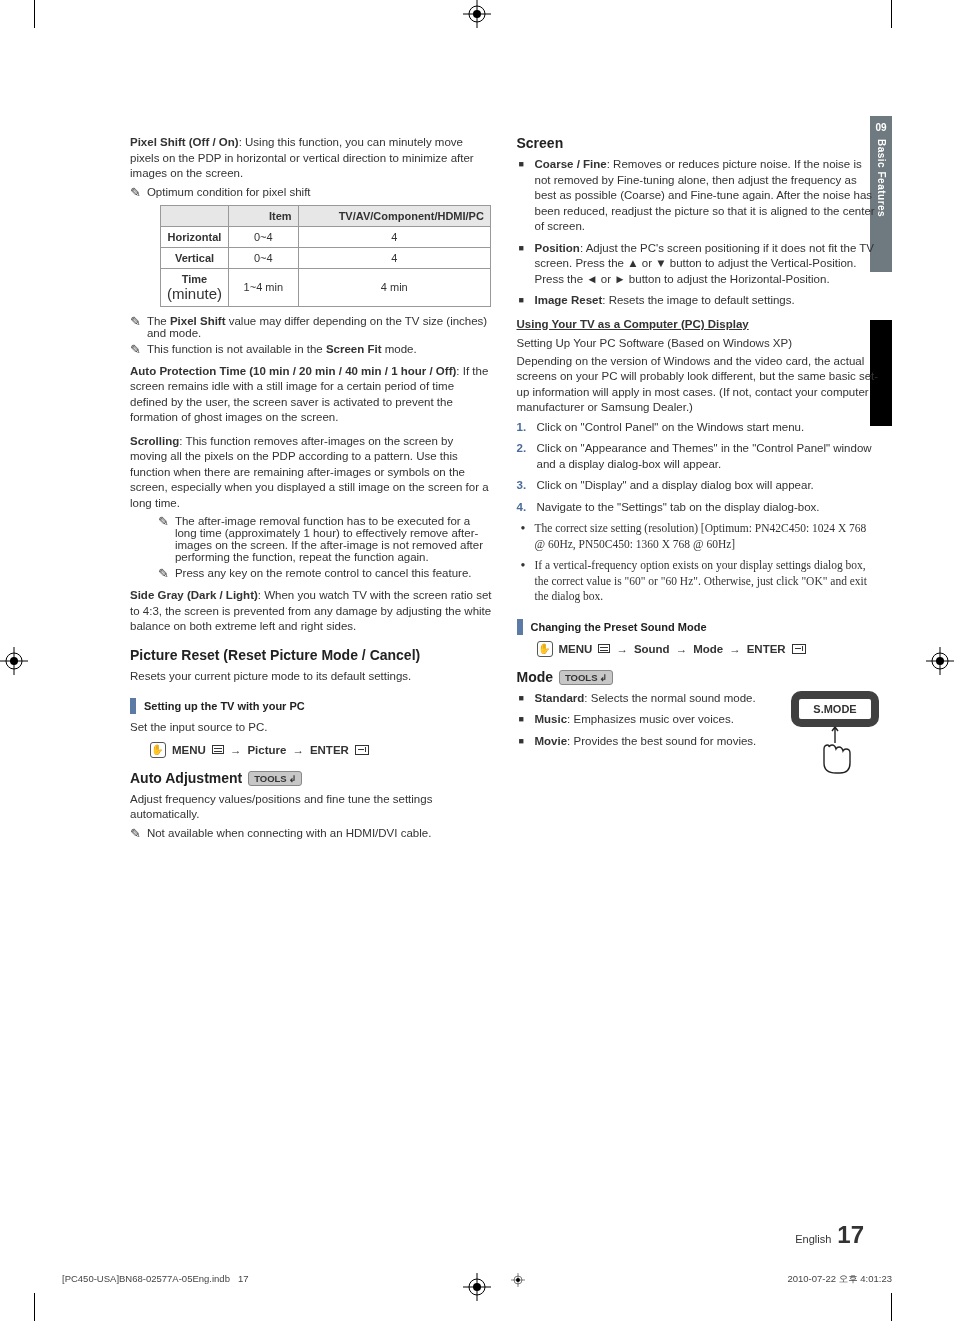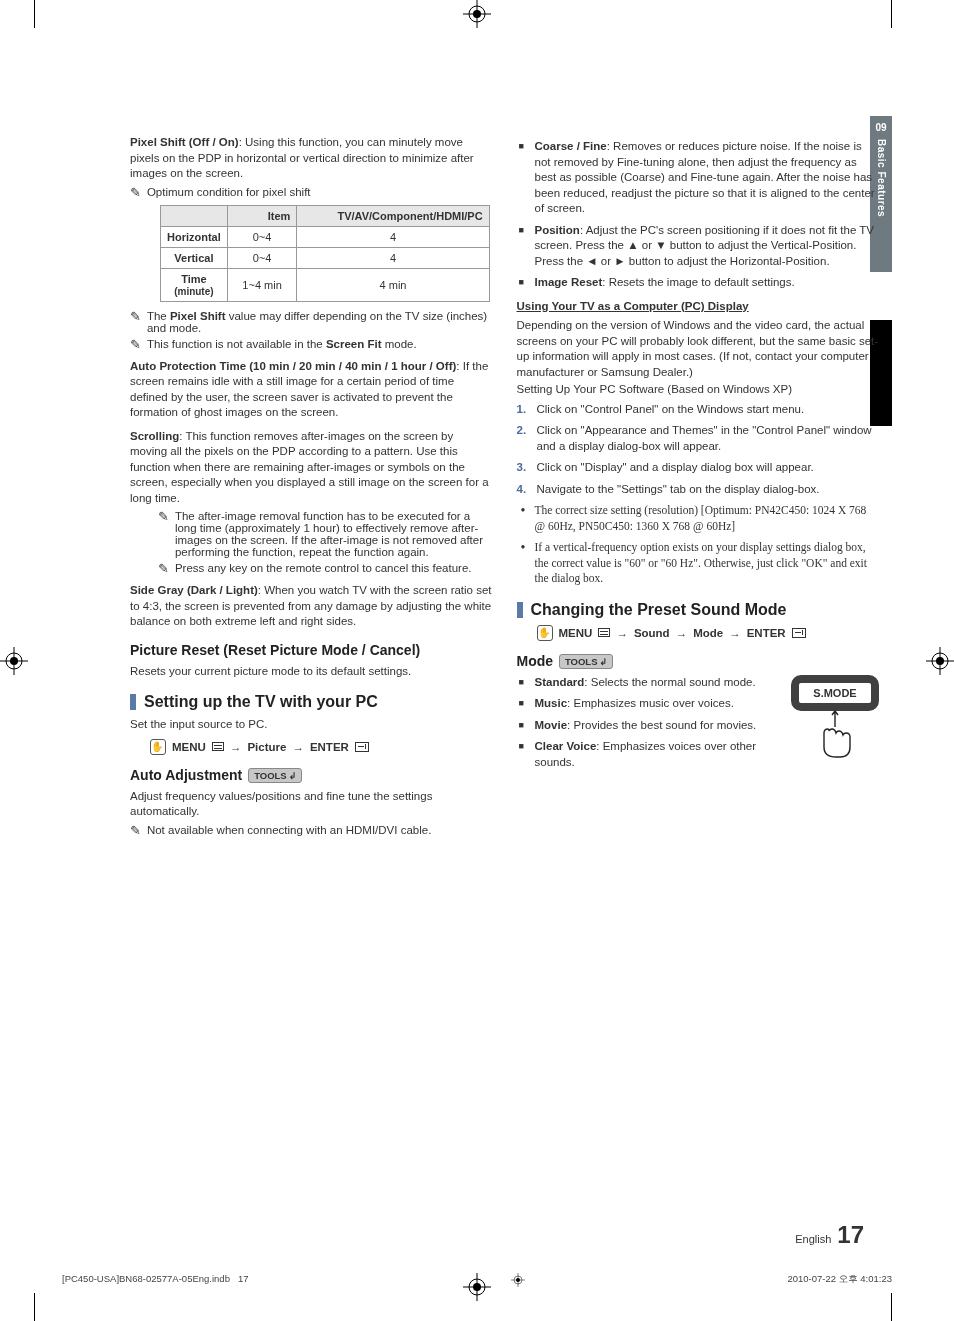--- a/index.html
+++ b/index.html
@@ -39,26 +39,26 @@
 
   .note-row { display: flex; align-items: flex-start; gap: 6px; margin: 4px 0 4px 0; }
   .note-row .note-icon { flex: none; font-size: 13px; line-height: 1; margin-top: 0; }
   .note-row .txt { flex: 1; }
   .indent2 .note-row { margin-left: 28px; }
 
   table.pixel { border-collapse: collapse; width: 100%; margin: 6px 0 8px 0; }
   table.pixel th, table.pixel td { border: 1px solid #999; padding: 4px 6px; font-size: 11px; text-align: center; }
   table.pixel th { background: #e7e7e7; font-weight: bold; padding-left: 40px; }
   table.pixel td.rowh { text-align: center; font-weight: bold; }
-  table.pixel td.rowh .sub { font-weight: bold; font-size: 10px; }
+  table.pixel td.rowh .sub { font-weight: normal; font-size: 15px; }
 
   h2.section { font-size: 14px; font-weight: bold; color: #222; margin: 12px 0 6px 0; }
   .sub-with-bar { display: flex; align-items: center; gap: 8px; margin: 14px 0 6px 0;}
   .sub-with-bar .bar { width: 6px; height: 16px; background: #5b7aa5; }
-  .sub-with-bar .t { font-size: 16px; font-weight: bold; color: #222; }
+  .sub-with-bar .t { font-size: 11px; font-weight: bold; color: #222; }
 
   .press-line { display:flex; align-items:center; gap:6px; margin:6px 0 8px 20px; font-size:11.5px;}
   .press-icon { width:16px; height:16px; border:1px solid #555; border-radius:3px; display:inline-flex; align-items:center; justify-content:center; font-size:10px;}
   .menu-square { display:inline-block; width:12px; height:9px; border:1px solid #333; position:relative; vertical-align:-1px;}
   .menu-square::before, .menu-square::after { content:""; position:absolute; left:1px; right:1px; height:1px; background:#333;}
   .menu-square::before { top:2px;} .menu-square::after { top:5px;}
   .enter-icon { display:inline-block; width:14px; height:10px; border:1px solid #333; position:relative; vertical-align:-1px;}
   .enter-icon::after{content:""; position:absolute; left:2px; top:3px; width:6px; height:1px; background:#333;}
   .enter-icon::before{content:""; position:absolute; right:2px; top:1px; width:1px; height:5px; background:#333;}
   .tools-pill { display:inline-block; border:1px solid #888; border-radius:3px; background:#c7c7c7; color:#333; padding:1px 5px; font-size:9.5px; font-weight:bold; vertical-align:1px; margin-left:2px;}
@@ -240,29 +240,30 @@
   <p>Adjust frequency values/positions and fine tune the settings automatically.</p>
   <div class="note-row" style="margin-top:4px">
     <span class="note-icon">✎</span>
     <span class="txt">Not available when connecting with an HDMI/DVI cable.</span>
   </div>
 
 </div>
 
 <div class="col col-r">
 
+  <h2 class="section" style="margin-top:0">Screen</h2>
   <ul class="ulist">
     <li><span class="b">Coarse / Fine</span><span>: Removes or reduces picture noise. If the noise is not removed by Fine-tuning alone, then adjust the frequency as best as possible (Coarse) and Fine-tune again. After the noise has been reduced, readjust the picture so that it is aligned to the center of screen.</span></li>
     <li><span class="b">Position</span><span>: Adjust the PC's screen positioning if it does not fit the TV screen. Press the ▲ or ▼ button to adjust the Vertical-Position. Press the ◄ or ► button to adjust the Horizontal-Position.</span></li>
     <li><span class="b">Image Reset</span><span>: Resets the image to default settings.</span></li>
   </ul>
 
   <p class="under">Using Your TV as a Computer (PC) Display</p>
+  <p>Setting Up Your PC Software (Based on Windows XP)</p>
   <p>Depending on the version of Windows and the video card, the actual screens on your PC will probably look different, but the same basic set-up information will apply in most cases. (If not, contact your computer manufacturer or Samsung Dealer.)</p>
-  <p>Setting Up Your PC Software (Based on Windows XP)</p>
   <ol class="olist">
     <li>Click on "Control Panel" on the Windows start menu.</li>
     <li>Click on "Appearance and Themes" in the "Control Panel" window and a display dialog-box will appear.</li>
     <li>Click on "Display" and a display dialog box will appear.</li>
     <li>Navigate to the "Settings" tab on the display dialog-box.</li>
   </ol>
   <ul class="blist">
     <li>The correct size setting (resolution) [Optimum: PN42C450: 1024 X 768 @ 60Hz, PN50C450: 1360 X 768 @ 60Hz]</li>
     <li>If a vertical-frequency option exists on your display settings dialog box, the correct value is "60" or "60 Hz". Otherwise, just click "OK" and exit the dialog box.</li>
   </ul>
@@ -297,21 +298,20 @@
         <svg viewBox="0 0 50 54">
                 <path d="M25 4 v16 M25 4 l-3 4 M25 4 l3 4" stroke="#222" stroke-width="1.4" fill="none"></path>
                 <path d="M18 22 q-4 0 -4 4 v14 q0 10 12 10 h4 q10 0 10 -10 v-10 q0 -4 -4 -4 q-2 0 -3 2 q-1 -4 -4 -4 q-2 0 -3 2 q-1 -4 -4 -4 q-2 0 -3 2 q0 -2 -1 -2 z" fill="none" stroke="#222" stroke-width="1.4"></path>
               </svg>
       </div>
     </div>
     <ul class="ulist">
       <li><span class="b">Standard</span><span>: Selects the normal sound mode.</span></li>
       <li><span class="b">Music</span><span>: Emphasizes music over voices.</span></li>
       <li><span class="b">Movie</span><span>: Provides the best sound for movies.</span></li>
-      <li><span class="b">Clear Voice</span><span>: Emphasizes voices over other sounds.</span></li>
     </ul>
   </div>
 
 </div>
 </div>
 </div>
 
 <div class="footer-row">
   <span class="eng">English</span>
   <span class="pg">17</span>

